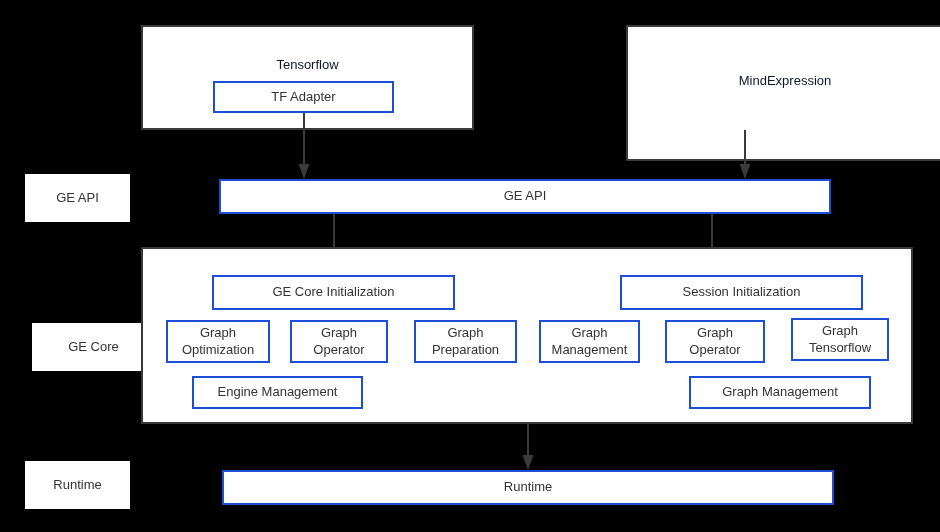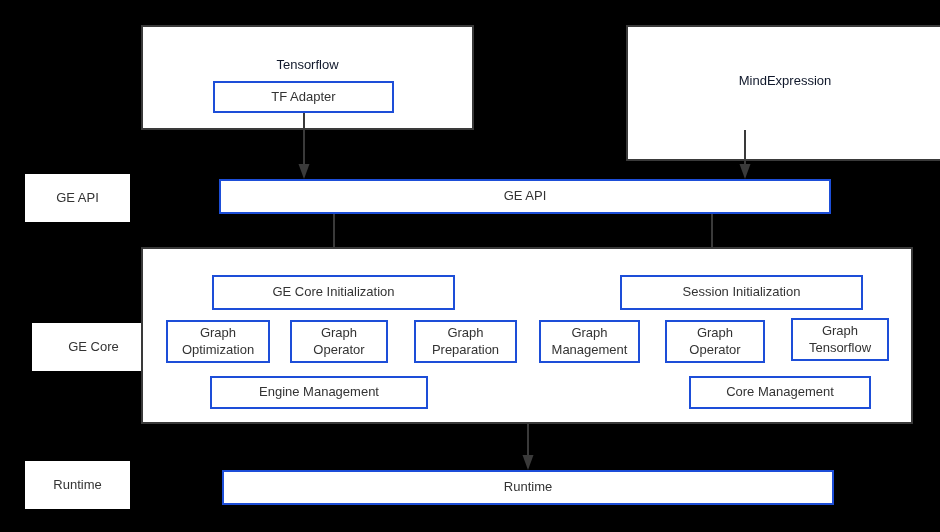--- a/index.html
+++ b/index.html
@@ -163,27 +163,27 @@
     </span>
   </div>
 
   <div class="box outlined fs13" style="left:791px; top:318px; width:98px; height:43px;">
     <span>
       <span>Graph</span><br>
       <span>Tensorflow</span>
     </span>
   </div>
 
-  <div class="box outlined fs13" style="left:192px; top:376px; width:218px; height:33px;margin-left:18px;">
+  <div class="box outlined fs13" style="left:192px; top:376px; width:171px; height:33px;">
     <span>Engine Management</span>
   </div>
 
 
   <div class="box outlined fs13" style="left:689px; top:376px; width:182px; height:33px;">
-    <span>Core Management</span>
+    <span>Graph Management</span>
   </div>
 
   <div class="arrow" style="left:520px; top:424px; width:16px; height:46px;">
     <svg width="16" height="46" viewBox="0 0 16 46">
       <line x1="8" y1="0" x2="8" y2="33" stroke="#3a3a3a" stroke-width="2"></line>
       <polygon points="8,46 2.5,31 13.5,31" fill="#3a3a3a"></polygon>
     </svg>
   </div>
 
   <div class="box outlined fs13" style="left:222px; top:470px; width:612px; height:35px;">

